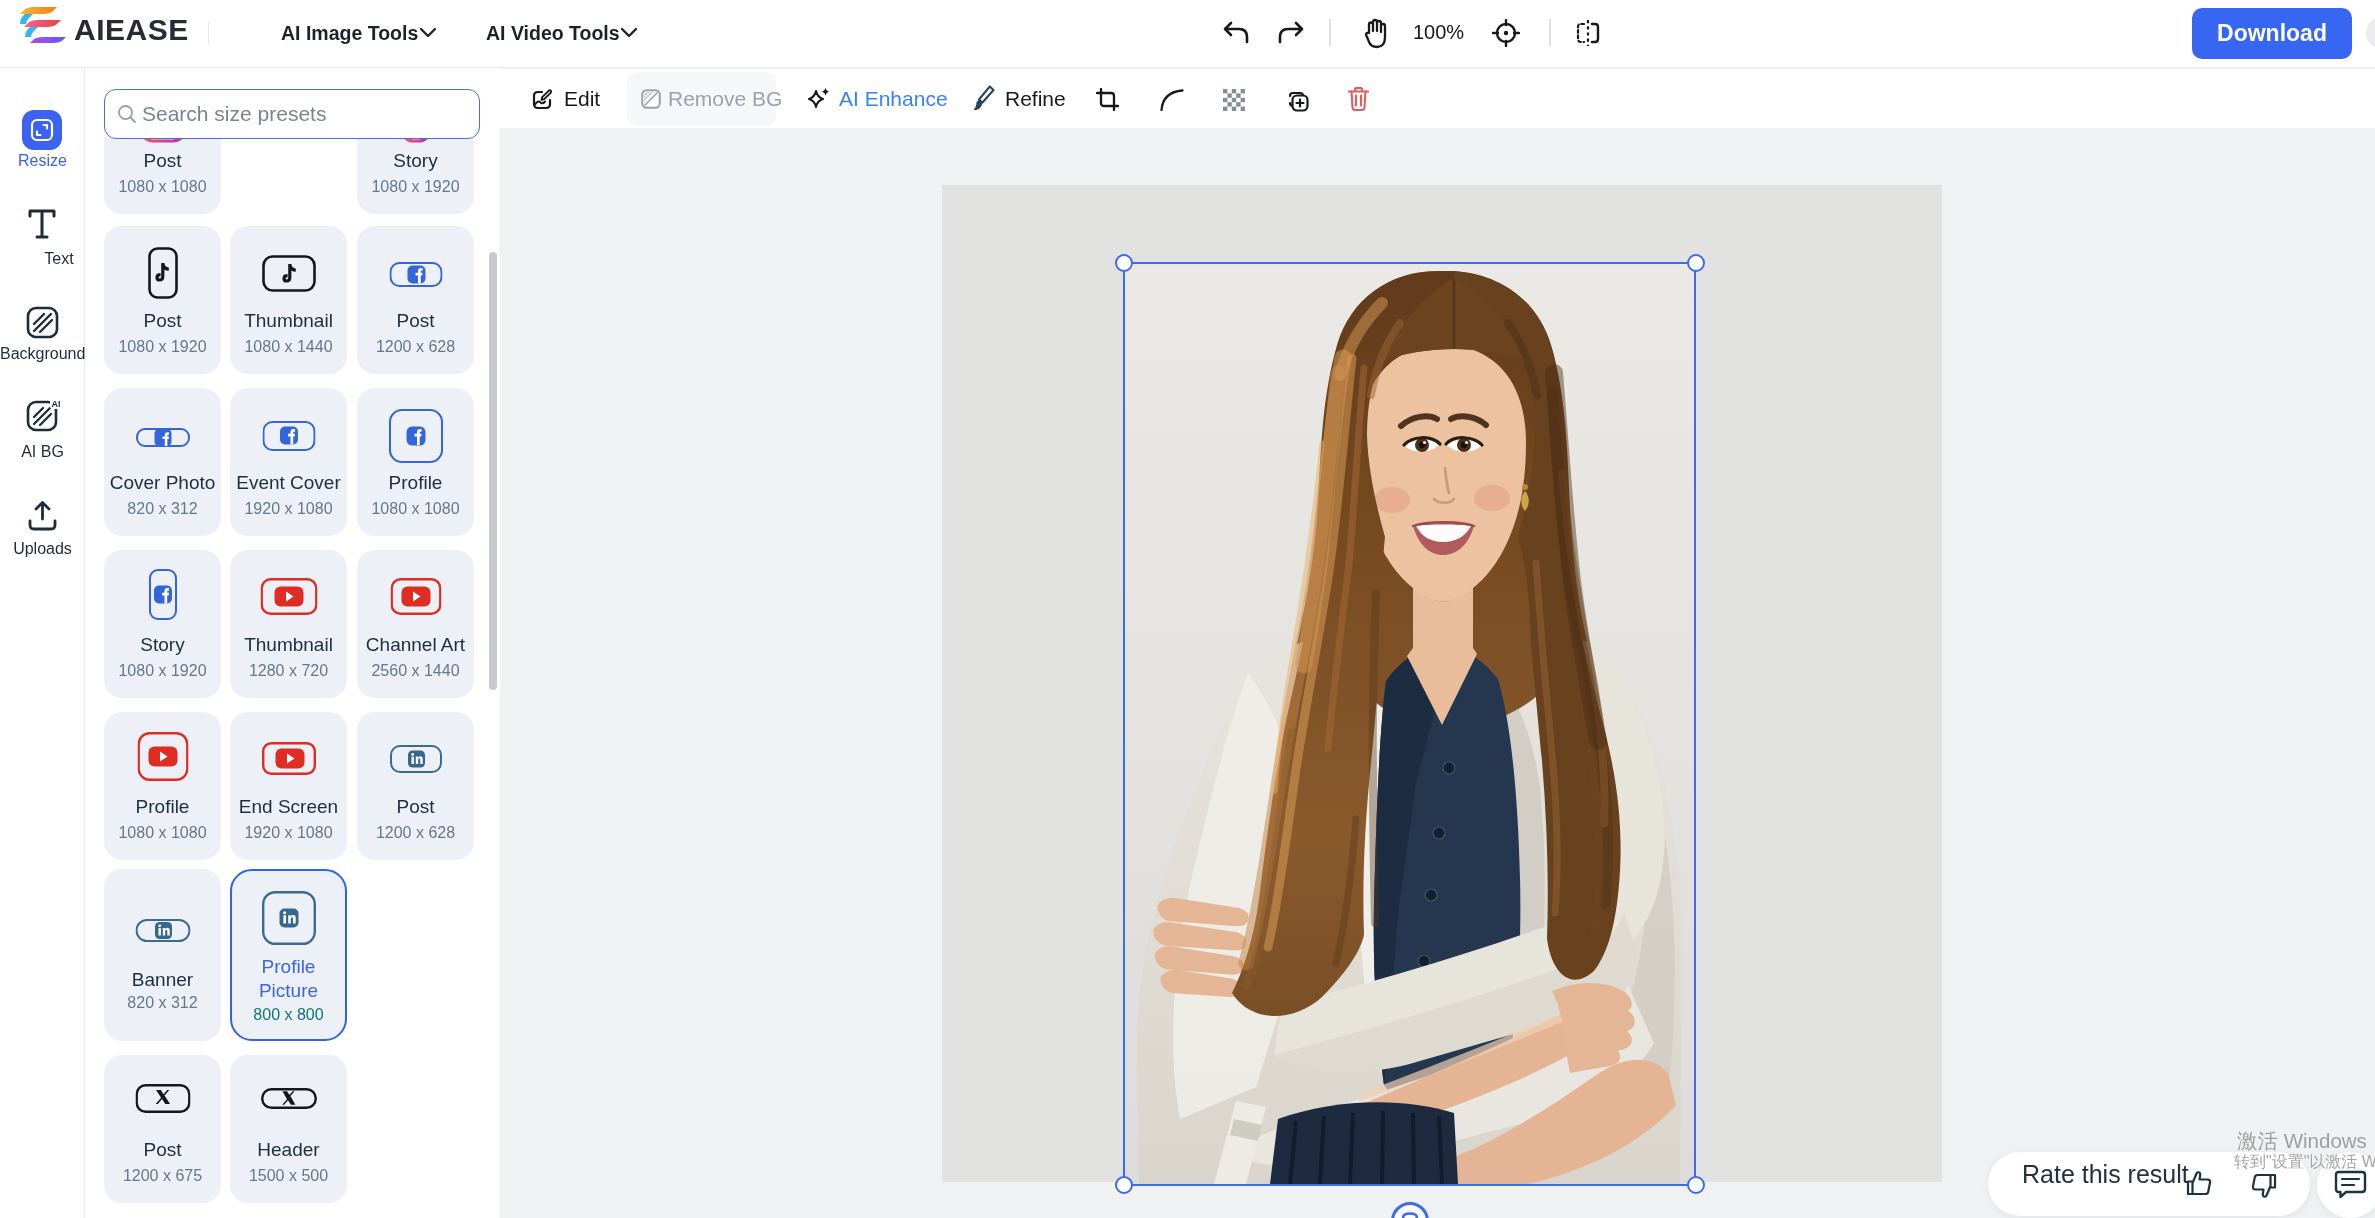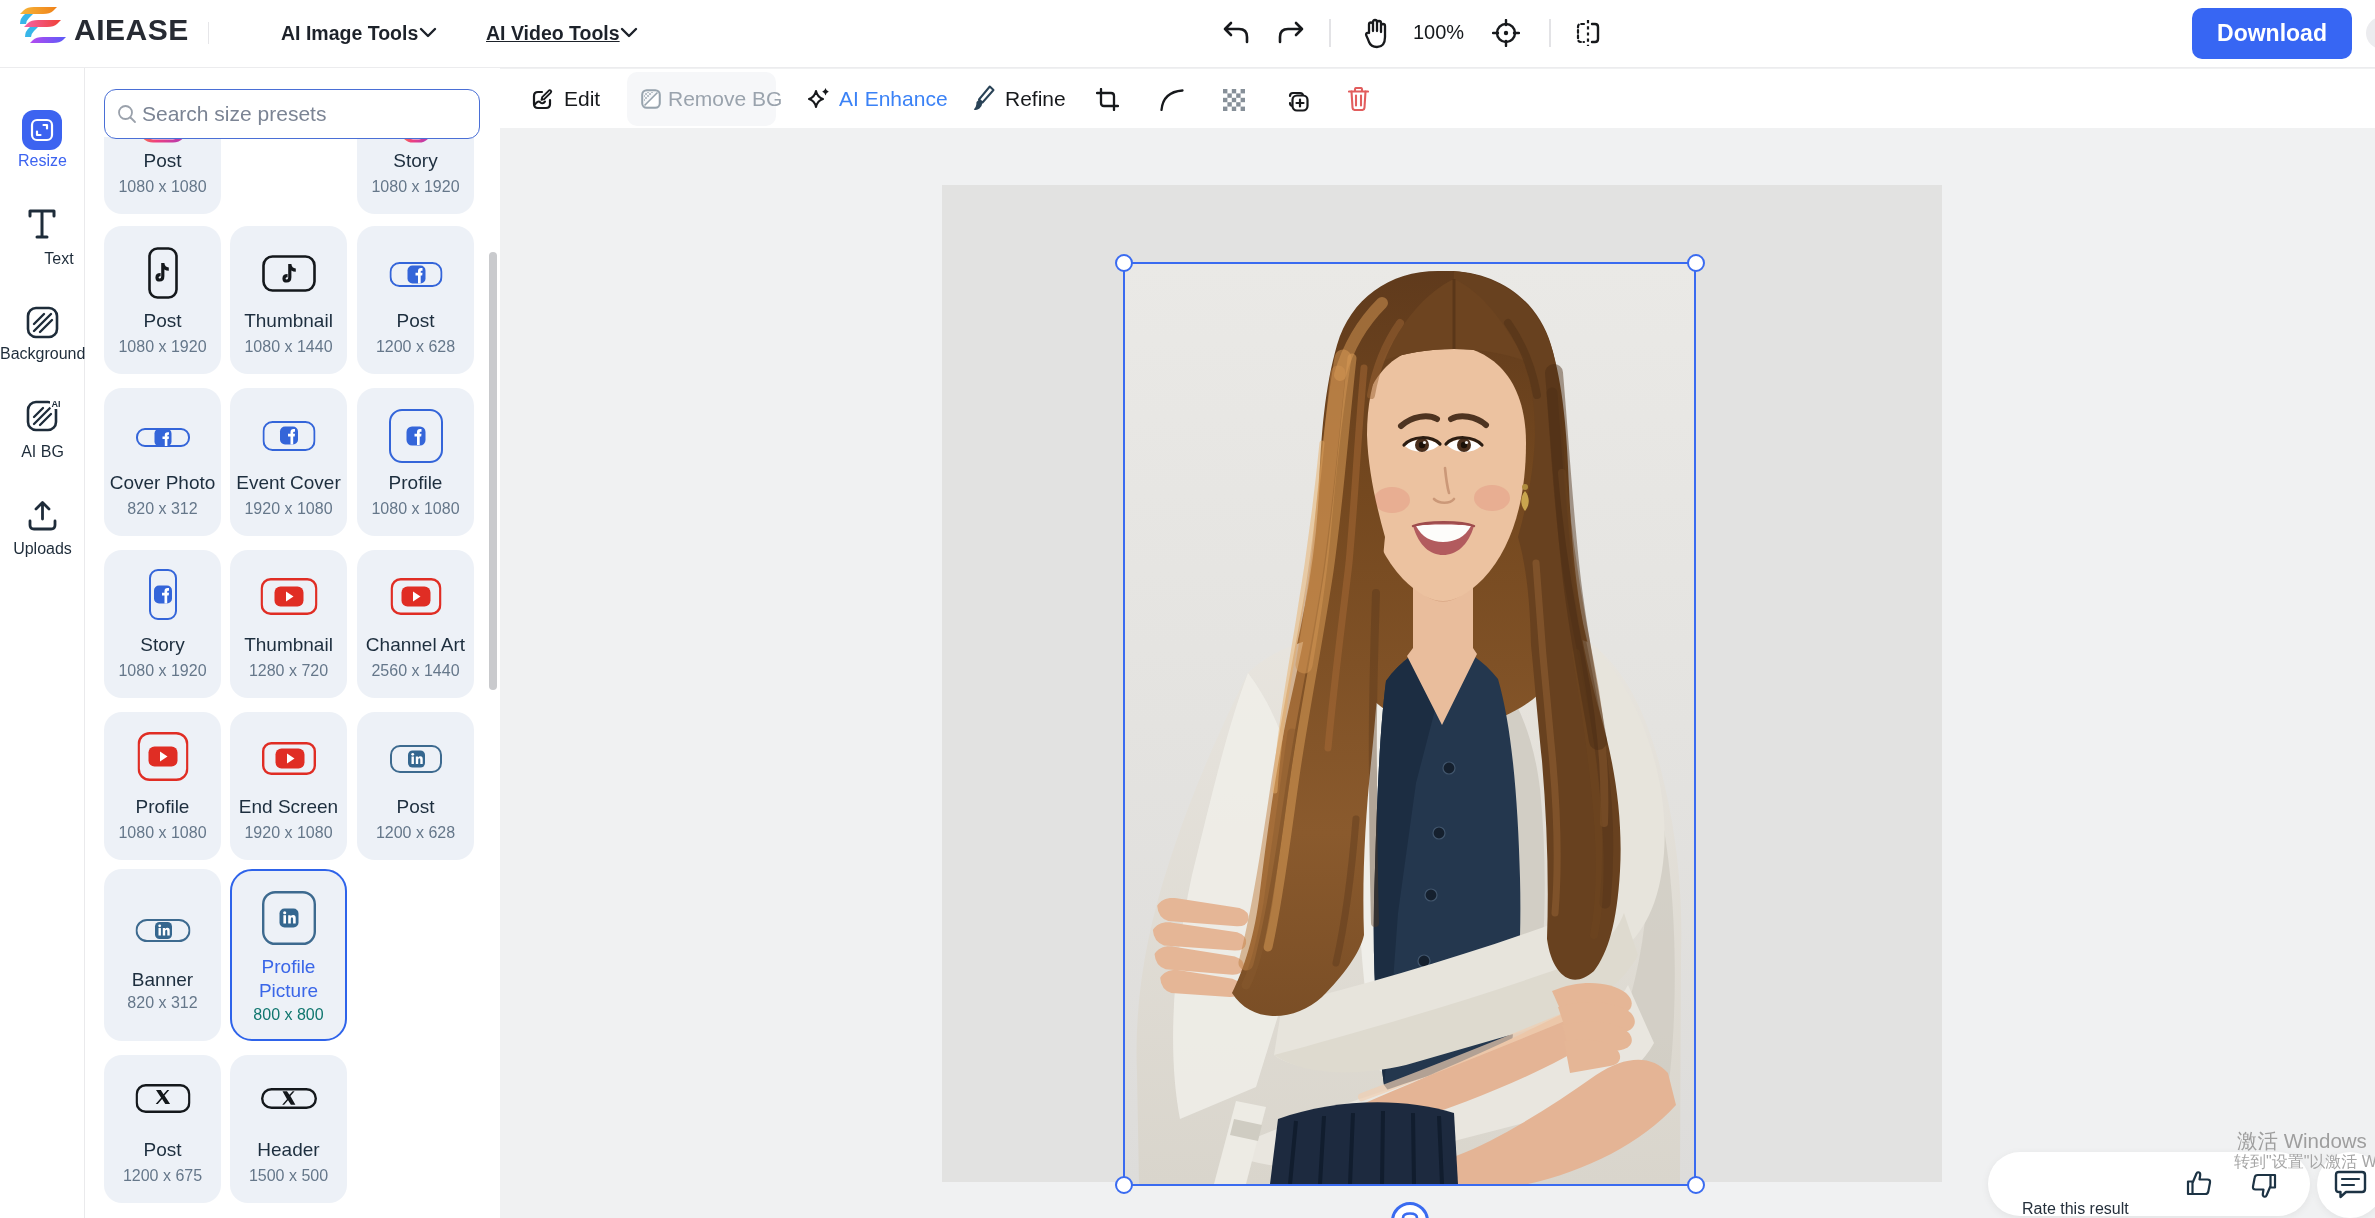--- a/index.html
+++ b/index.html
@@ -191,21 +191,21 @@
   <div class="abs sel-h" style="left:1115px;top:1176px;"></div>
   <div class="abs sel-h" style="left:1687px;top:1176px;"></div>
   <style>.sel-h{width:18px;height:18px;border-radius:50%;background:#fff;border:2.5px solid #3a6bf0;}</style>
 
   <div class="abs" style="left:1391px;top:1202px;width:38px;height:38px;border-radius:50%;background:#fff;border:3px solid #3a6bf0;"></div>
   <svg class="abs" style="left:1401px;top:1212px;" width="18" height="6" viewBox="0 0 18 6">
       <path d="M2 6 Q2 1.5 9 1.5 Q16 1.5 16 6" fill="none" stroke="#3a6bf0" stroke-width="2.6"></path>
     </svg>
 
   <div class="abs" style="left:1988px;top:1152px;width:322px;height:64px;border-radius:32px;background:#fff;box-shadow:0 2px 8px rgba(0,0,0,0.06);"></div>
-  <div class="abs" style="left:2022px;top:1200px;font-size:16px;color:#25303c;">Rate this result</div>
+  <div class="abs" style="left:2022px;top:1160px;font-size:25px;color:#25303c;">Rate this result</div>
   <svg class="abs" style="left:2186px;top:1170px;" width="27" height="27" viewBox="0 0 27 27">
     <path d="M2 11.5 L6.5 11.5 L6.5 24 L2 24 Z M6.5 13 L10.5 3.5 Q11 2 12.5 2.3 Q14.5 2.8 14.2 5 L13.5 9.5 L21.5 9.5 Q24.5 9.5 24 12.5 L22.3 21.5 Q21.9 24 19.3 24 L6.5 24" fill="none" stroke="#1d3344" stroke-width="2.2" stroke-linejoin="round"></path>
   </svg>
   <svg class="abs" style="left:2250px;top:1172px;" width="27" height="27" viewBox="0 0 27 27">
     <g transform="rotate(180 13.5 13.5)">
         <path d="M2 11.5 L6.5 11.5 L6.5 24 L2 24 Z M6.5 13 L10.5 3.5 Q11 2 12.5 2.3 Q14.5 2.8 14.2 5 L13.5 9.5 L21.5 9.5 Q24.5 9.5 24 12.5 L22.3 21.5 Q21.9 24 19.3 24 L6.5 24" fill="none" stroke="#1d3344" stroke-width="2.2" stroke-linejoin="round"></path>
       </g>
   </svg>
 
   <div class="abs" style="left:2317px;top:1152px;width:66px;height:66px;border-radius:50%;background:#fff;box-shadow:0 2px 8px rgba(0,0,0,0.06);"></div>
@@ -315,21 +315,21 @@
       <path d="M13 18 L36 18 Q43 18 46 15 L50 11 L27 11 Q20 11 17 14 Z" fill="url(#lgp)" transform="translate(-2,3)"></path>
       <path d="M17 24 L25 24 L21 28 Q18 31 18 34 L12 34 Q12 28 17 24 Z" fill="#38b6e9" transform="translate(0,-3)"></path>
       <path d="M18 31 L41 31 Q48 31 51 28 L54 25 L31 25 Q24 25 21 28 Z" fill="url(#lgv)" transform="translate(-1,6)"></path>
     </svg>
     <div class="abs" style="left:74px;top:13px;font-size:30px;font-weight:bold;letter-spacing:0.5px;color:#272b33;">AIEASE</div>
     <div class="abs" style="left:208px;top:22px;width:1px;height:22px;background:#e6e6e9;"></div>
     <div class="abs" style="left:281px;top:22px;font-size:19.5px;font-weight:bold;color:#1d222a;">AI Image Tools</div>
     <svg class="abs" style="left:419px;top:27px;" width="18" height="12" viewBox="0 0 18 12">
         <path d="M2 2 L9 9 L16 2" fill="none" stroke="#1d222a" stroke-width="2.4" stroke-linecap="round" stroke-linejoin="round"></path>
       </svg>
-    <div class="abs" style="left:486px;top:22px;font-size:19.5px;font-weight:bold;color:#1d222a;text-decoration:underline;">AI Video Tools</div>
+    <div class="abs" style="left:486px;top:22px;font-size:19.5px;font-weight:bold;color:#1d222a;">AI Video Tools</div>
     <svg class="abs" style="left:620px;top:27px;" width="18" height="12" viewBox="0 0 18 12">
         <path d="M2 2 L9 9 L16 2" fill="none" stroke="#1d222a" stroke-width="2.4" stroke-linecap="round" stroke-linejoin="round"></path>
       </svg>
 
     <svg class="abs" style="left:1222px;top:21px;" width="28" height="24" viewBox="0 0 28 24">
       <path d="M3 8 L9 2 M3 8 L9 14 M3 8 L17 8 Q25 8 25 16 L25 21" fill="none" stroke="#17191c" stroke-width="2.6" stroke-linecap="round" stroke-linejoin="round"></path>
     </svg>
     <svg class="abs" style="left:1277px;top:21px;" width="28" height="24" viewBox="0 0 28 24">
       <path d="M25 8 L19 2 M25 8 L19 14 M25 8 L11 8 Q3 8 3 16 L3 21" fill="none" stroke="#17191c" stroke-width="2.6" stroke-linecap="round" stroke-linejoin="round"></path>
     </svg>

